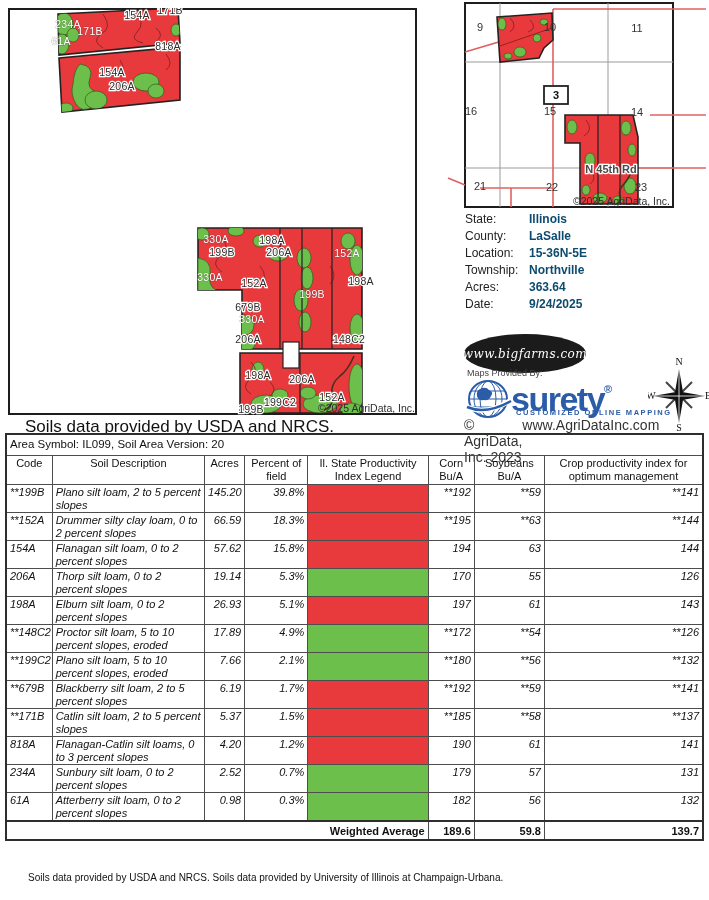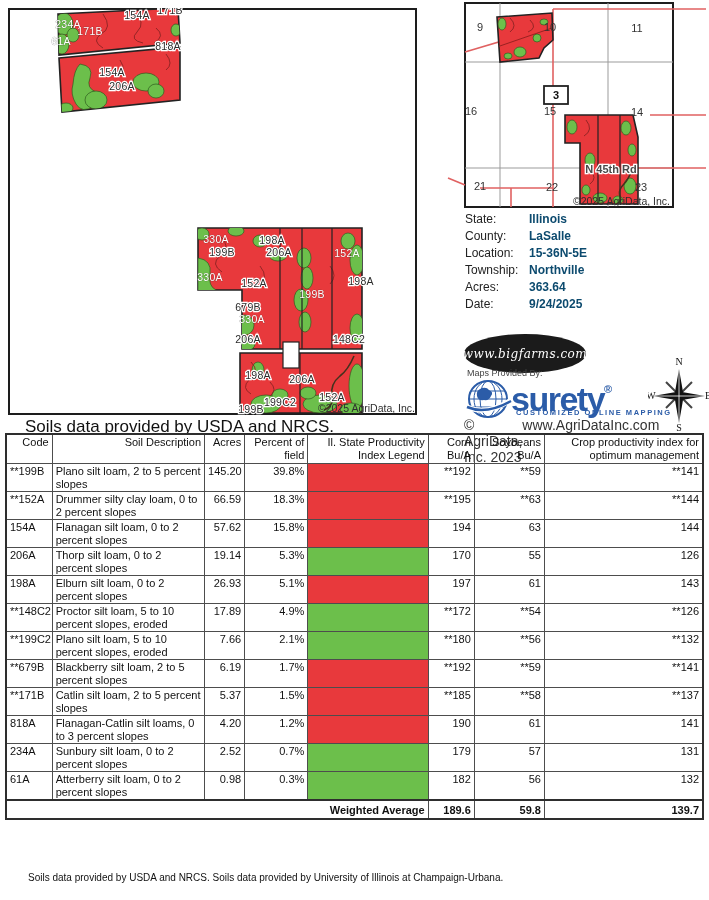--- a/index.html
+++ b/index.html
@@ -44,23 +44,23 @@
   .compass-letter{font-family:"Liberation Serif",serif;font-size:10px;fill:#111;}
 
   
   #note-top{position:absolute;left:25px;top:417px;font-size:17px;color:#111;}
   #note-bottom{position:absolute;left:28px;top:872px;font-size:10px;color:#111;}
 
   
   #soil-table{position:absolute;left:5px;top:433px;width:699px;border-collapse:collapse;table-layout:fixed;
               font-size:11px;border:2px solid #2e2e2e;}
   #soil-table td,#soil-table th{border:1px solid #4d4d4d;padding:1px 3px;vertical-align:top;line-height:12.5px;}
-  #soil-table th{text-align:right;font-weight:normal;height:26px;}
+  #soil-table th{text-align:center;font-weight:normal;height:26px;}
   #soil-table .caption-cell{font-size:11.5px;padding:3px 3px;height:14px;}
-  #soil-rows tr{height:28px;}
+  #soil-rows tr{height:28px;font-style:italic;}
   .num{text-align:right;}
   .bold{font-weight:bold;margin-top:28px;}
   #weighted-row td{height:15px;border-top:2px solid #2e2e2e;line-height:14px;vertical-align:middle;}
 </style>
 </head>
 <body>
 
 <svg id="left-map" class="map-svg" style="left:8px;top:8px;" width="409" height="407" viewBox="0 0 409 407">
   <defs>
     <clipPath id="clipF1">
@@ -302,20 +302,23 @@
       <col style="width:152px">
       <col style="width:40px">
       <col style="width:63px">
     <col style="width:120px">
       <col style="width:46px">
       <col style="width:70px">
       <col style="width:158px">
   </colgroup>
   <thead>
     <tr>
+      <td class="caption-cell" colspan="8">Area Symbol: IL099, Soil Area Version: 20</td>
+    </tr>
+    <tr>
       <th>Code</th>
       <th>Soil Description</th>
       <th>Acres</th>
       <th>Percent of field</th>
       <th>Il. State Productivity Index Legend</th>
       <th>Corn Bu/A</th>
       <th>Soybeans Bu/A</th>
       <th>Crop productivity index for optimum management</th>
     </tr>
   </thead>

